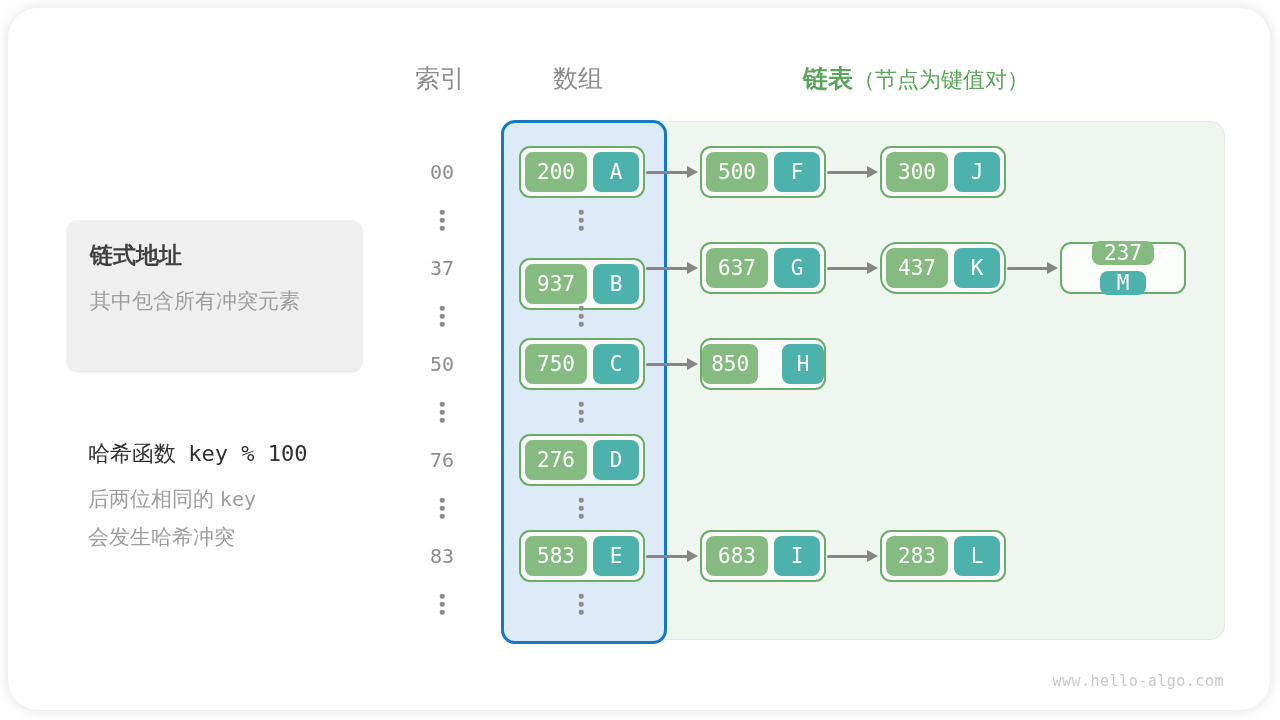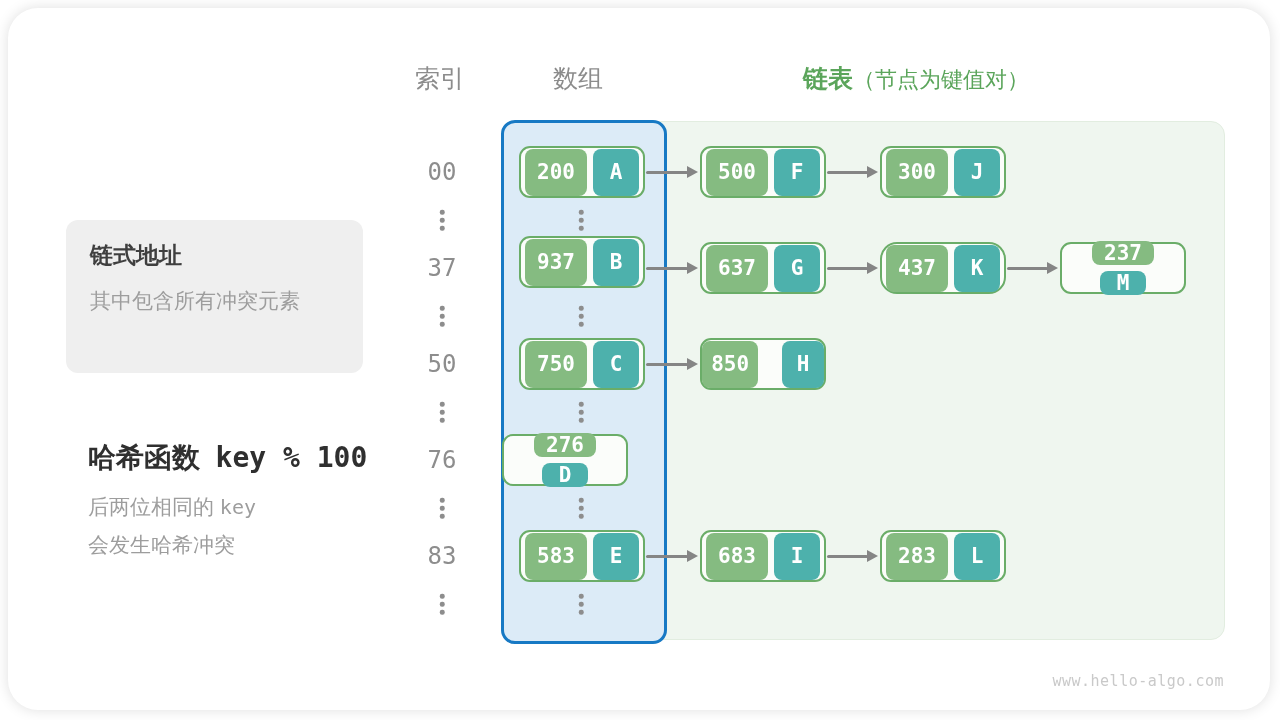--- a/index.html
+++ b/index.html
@@ -21,35 +21,35 @@
     background:var(--array-panel-fill);border:3px solid var(--array-panel-border);border-radius:14px;}
 
   
   #info-box{position:absolute;left:58px;top:212px;width:297px;height:153px;
     background:#efefef;border-radius:12px;box-sizing:border-box;padding:20px 24px;}
   #info-box .title{font-size:23px;font-weight:bold;color:#3f3f3f;margin-bottom:13px;}
   #info-box .line{font-size:21px;color:#9d9d9d;line-height:34px;}
 
   
   #hash-info{position:absolute;left:80px;top:431px;}
-  #hash-info .title{font-size:28px;font-weight:bold;color:#2f2f2f;margin-bottom:11px;white-space:nowrap;}
+  #hash-info .title{font-size:22px;font-weight:normal;color:#2f2f2f;margin-bottom:11px;white-space:nowrap;}
   #hash-info .code{font-family:"DejaVu Sans Mono","Liberation Mono",monospace;}
   #hash-info .line{font-size:21px;color:#9d9d9d;line-height:38px;white-space:nowrap;}
   #hash-info .line .code{font-size:20px;}
 
   
   .idx{position:absolute;transform:translate(-50%,-50%);
     font-family:"DejaVu Sans Mono","Liberation Mono",monospace;
-    font-size:24px;color:#8d8d8d;}
+    font-size:20px;color:#8d8d8d;}
   .node{position:absolute;width:126px;height:52px;box-sizing:border-box;
     background:var(--node-fill);border:2px solid var(--node-border);border-radius:11px;
     display:flex;align-items:center;justify-content:center;gap:6px;z-index:3;}
-  .cell{display:flex;align-items:center;justify-content:center;height:47px;border-radius:8px;
+  .cell{display:flex;align-items:center;justify-content:center;height:40px;border-radius:8px;
     color:#ffffff;font-family:"DejaVu Sans Mono","Liberation Mono",monospace;
-    font-size:21px;font-weight:bold;text-align:center;}
+    font-size:21px;font-weight:normal;text-align:center;}
   .cell.key{width:62px;background:var(--key-cell);}
   .cell.val{width:46px;background:var(--value-cell);}
 
   .arrow{position:absolute;height:3px;background:var(--arrow);border-radius:2px;z-index:4;}
   .arrow .head{position:absolute;right:-10px;top:-5px;width:0;height:0;
     border-left:11px solid var(--arrow);border-top:6.5px solid transparent;border-bottom:6.5px solid transparent;}
 
   .dots{position:absolute;transform:translate(-50%,-50%);display:flex;flex-direction:column;
     gap:3.5px;z-index:3;}
   .dots i{width:4.5px;height:4.5px;border-radius:50%;background:#8d8d8d;}
@@ -107,21 +107,21 @@
         <i></i>
         <i></i>
         <i></i>
       </div>
       <div class="dots" style="left: 573px; top: 212px;">
         <i></i>
         <i></i>
         <i></i>
       </div>
       <div class="idx" style="left: 434px; top: 260px;">37</div>
-      <div class="node" style="left: 511px; top: 228px;">
+      <div class="node" style="left: 511px; top: 250px;">
         <div class="cell key">937</div>
         <div class="cell val">B</div>
       </div>
       <div class="arrow" style="left: 638px; top: 258.5px; width: 42px;">
         <div class="head"></div>
       </div>
       <div class="node" style="left: 692px; top: 234px;">
         <div class="cell key">637</div>
         <div class="cell val">G</div>
       </div>
@@ -165,21 +165,21 @@
         <i></i>
         <i></i>
         <i></i>
       </div>
       <div class="dots" style="left: 573px; top: 404px;">
         <i></i>
         <i></i>
         <i></i>
       </div>
       <div class="idx" style="left: 434px; top: 452px;">76</div>
-      <div class="node" style="left: 494px; top: 426px; flex-direction: column;">
+      <div class="node" style="left: 511px; top: 426px;">
         <div class="cell key">276</div>
         <div class="cell val">D</div>
       </div>
       <div class="dots" style="left: 434px; top: 500px;">
         <i></i>
         <i></i>
         <i></i>
       </div>
       <div class="dots" style="left: 573px; top: 500px;">
         <i></i>

